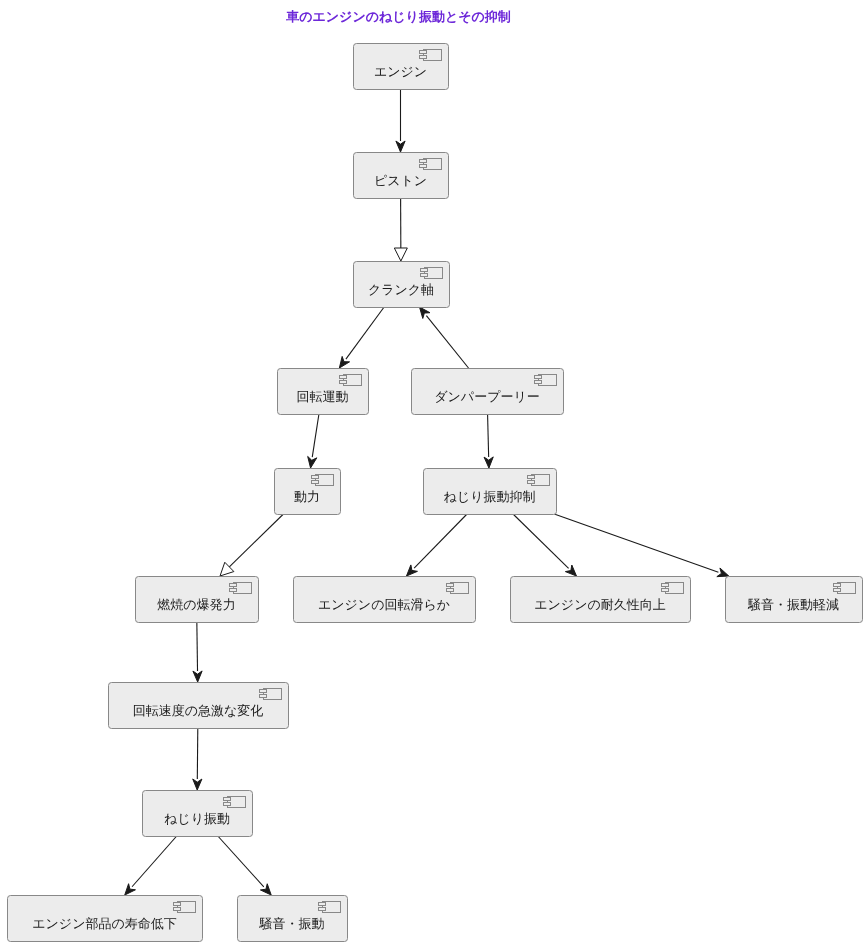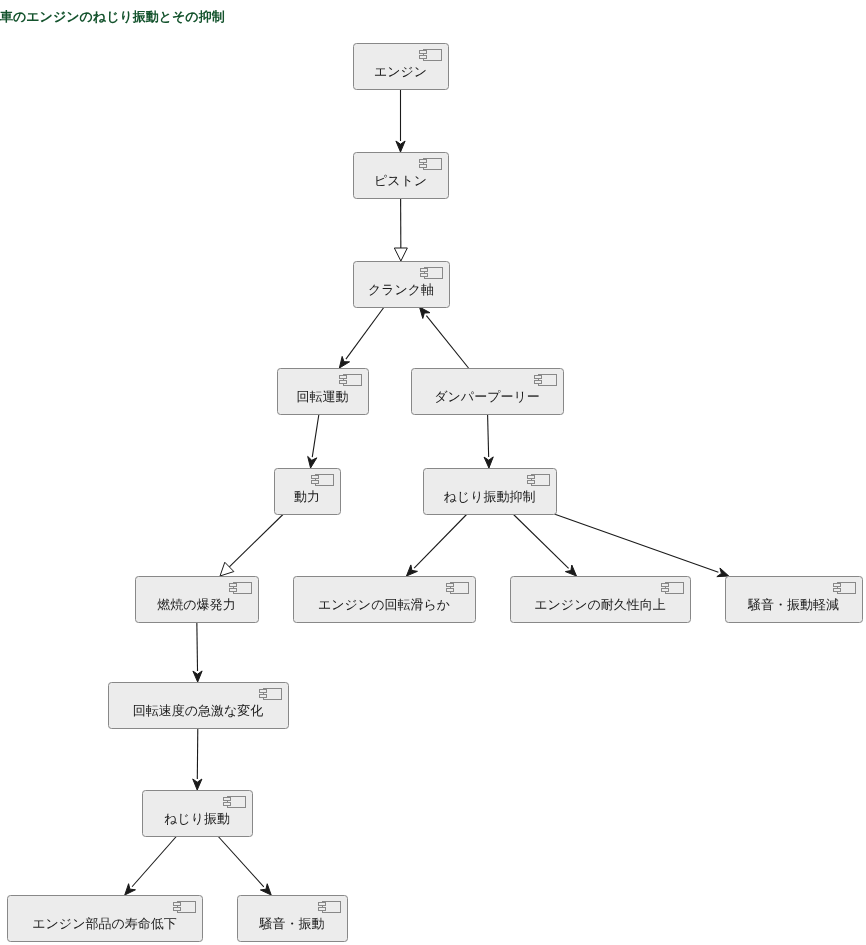--- a/index.html
+++ b/index.html
@@ -17,24 +17,24 @@
     position: relative;
     width: 866px;
     height: 945px;
     background: #ffffff;
   }
   #diagram-title {
     position: absolute;
     left: 0;
     top: 8px;
     width: 797px;
-    text-align: left;
+    text-align: center;
     font-size: 13px;
     font-weight: bold;
-    color: #14532d;
+    color: #6d28d9;
     letter-spacing: 0px;
   }
   svg#graph {
     position: absolute;
     left: 0;
     top: 0;
     width: 866px;
     height: 945px;
     display: block;
   }

